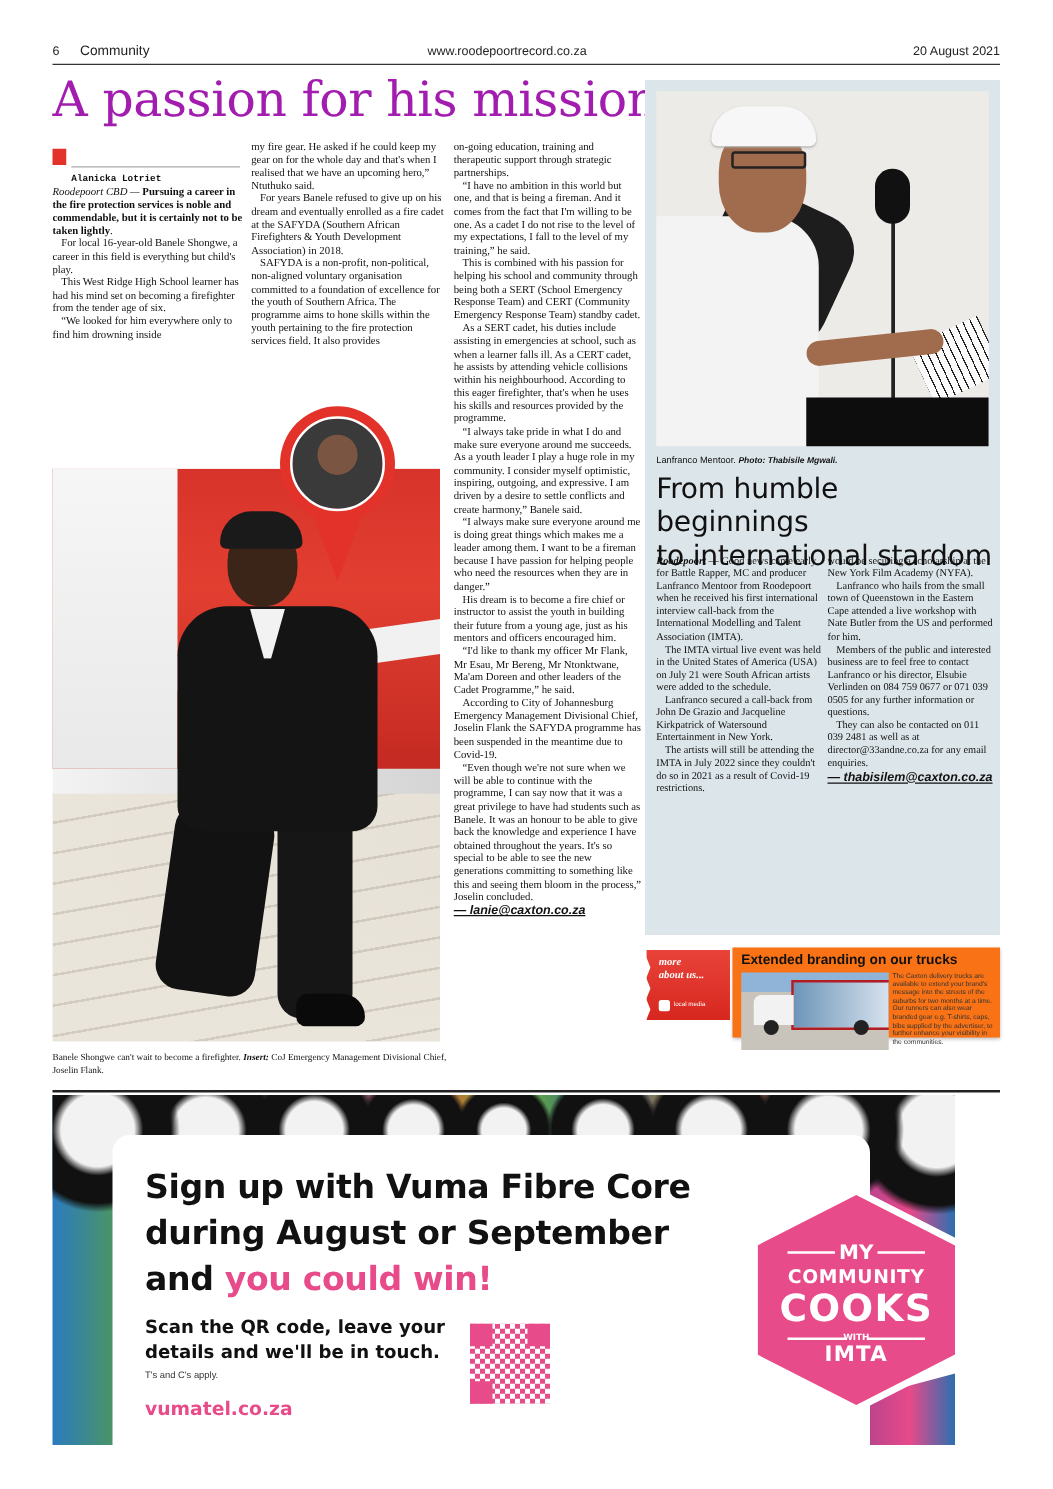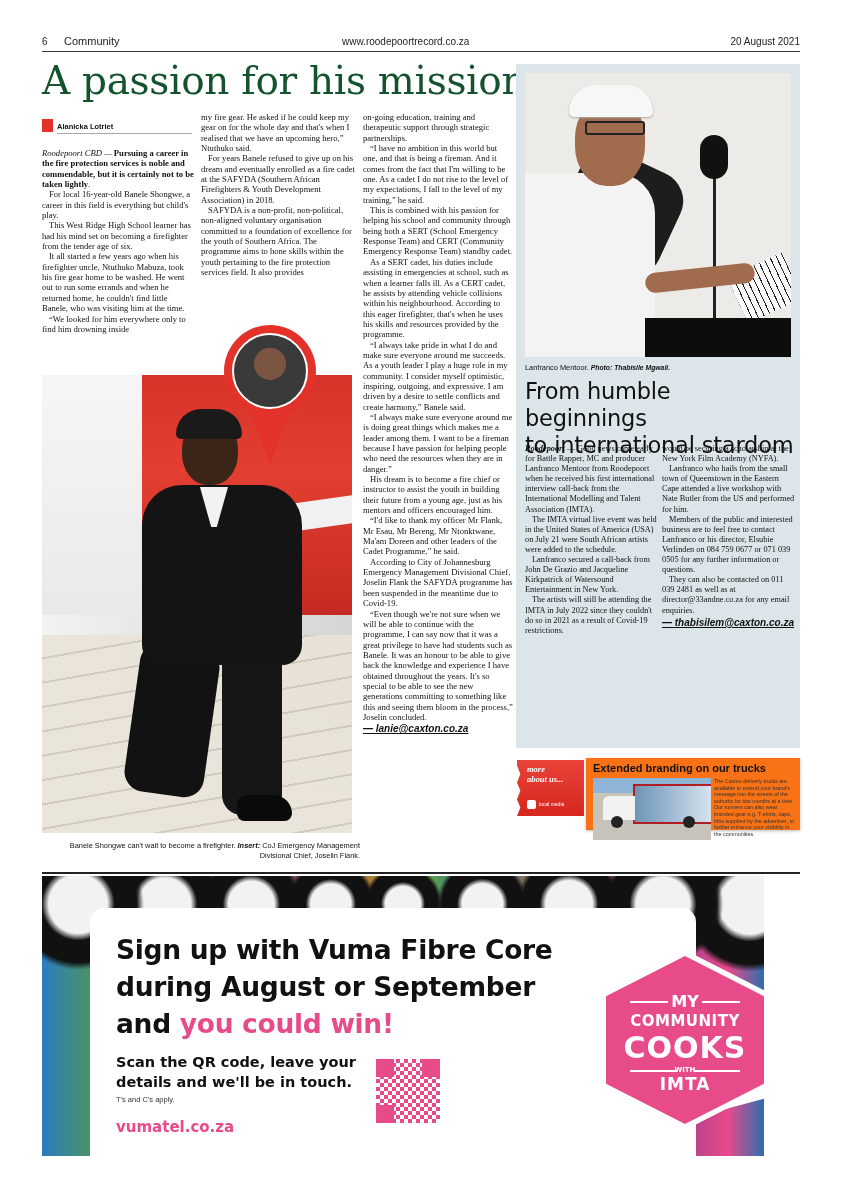--- a/index.html
+++ b/index.html
@@ -6,24 +6,24 @@
   body { width:842px; height:1191px; position:relative; overflow:hidden; font-family:"Liberation Serif", serif; color:#111; }
   .abs { position:absolute; }
   
   .hdr { top:34px; left:42px; width:758px; height:16px; font-family:"Liberation Sans", sans-serif; font-size:10px; color:#222; }
   .hdr-rule { top:51px; left:42px; width:758px; height:1px; background:#333; }
   .hdr .pg { position:absolute; left:0; top:2px; }
   .hdr .sec { position:absolute; left:22px; top:1px; font-size:11px; }
   .hdr .url { position:absolute; left:300px; top:2px; font-size:10px; }
   .hdr .date { position:absolute; right:0; top:2px; font-size:10px; }
 
-  .headline { top:58px; left:42px; width:470px; font-family:"DejaVu Serif", serif; font-size:39px; line-height:46px; color:#14532d; letter-spacing:-0.3px; white-space:nowrap; }
+  .headline { top:58px; left:42px; width:470px; font-family:"DejaVu Serif", serif; font-size:39px; line-height:46px; color:#a21caf; letter-spacing:-0.3px; white-space:nowrap; }
   .byline { top:119px; left:42px; width:150px; height:14px; }
   .byline .sq { position:absolute; left:0; top:0; width:11px; height:13px; background:#e2322a; }
-  .byline .nm { position:absolute; left:15px; top:3px; font-family:Liberation Sans, sans-serif; font-size:7.5px; font-weight:bold; }
+  .byline .nm { position:absolute; left:15px; top:21px; font-family:Liberation Mono, monospace; font-size:7.5px; font-weight:bold; }
   .byline .rule { position:absolute; left:15px; top:14px; width:135px; height:1px; background:#aaa; }
 
   .col { font-size:8.6px; line-height:10.35px; text-align:left; }
   .col p { margin:0; text-indent:7px; }
   .col p.first { text-indent:0; }
   .col .lead-i { font-style:italic; }
   .col .lead-b { font-weight:bold; }
   .col .sig { font-family:"Liberation Sans", sans-serif; font-style:italic; font-weight:bold; font-size:10px; text-indent:0; margin-top:2px;text-decoration:underline; }
 
   
@@ -42,21 +42,21 @@
   .person .cap { position:absolute; left:54px; top:-6px; width:66px; height:30px; border-radius:30px 30px 6px 6px; background:#1a1a1a; }
   .person .body { position:absolute; left:20px; top:70px; width:160px; height:180px; border-radius:40px 40px 20px 20px; background:#141414; }
   .person .shirt { position:absolute; left:78px; top:72px; width:28px; height:40px; background:#f2f2f2; clip-path:polygon(0 0,100% 0,60% 100%,40% 100%); }
   .person .leg1 { position:absolute; left:10px; top:230px; width:80px; height:150px; background:#121212; border-radius:20px; transform:rotate(8deg); }
   .person .leg2 { position:absolute; left:100px; top:230px; width:60px; height:170px; background:#161616; border-radius:20px; }
   .person .shoe { position:absolute; left:115px; top:380px; width:55px; height:26px; background:#0a0a0a; border-radius:10px 20px 8px 8px; }
   .pin { top:325px; left:224px; width:96px; height:150px; }
   .pin .ring { position:absolute; left:0; top:0; width:92px; height:92px; border-radius:50%; background:#e2322a; }
   .pin .inner { position:absolute; left:8px; top:8px; width:76px; height:76px; border-radius:50%; background:radial-gradient(circle at 50% 40%,#7a5542 0 28%,#3a3a3a 29% 100%); border:2px solid #fff; box-sizing:border-box; }
   .pin .tip { position:absolute; left:24px; top:80px; width:0; height:0; border-left:22px solid transparent; border-right:22px solid transparent; border-top:60px solid #e2322a; }
-  .cap1 { top:841px; left:42px; width:318px; font-family:Liberation Sans, sans-serif; font-size:7.4px; line-height:10px;text-align:right; }
+  .cap1 { top:841px; left:42px; width:318px; font-family:Liberation Serif, serif; font-size:7.4px; line-height:10px; }
   .cap1 i { font-weight:bold; }
 
   
   .rpanel { top:64px; left:516px; width:284px; height:684px; background:#dce5e9; }
   .photo-right { top:73px; left:525px; width:266px; height:284px; overflow:hidden; background:#ecebe7; }
   .photo-right .shirt { position:absolute; left:0; top:100px; width:130px; height:184px; background:#f3f3f3; border-radius:0 40px 0 0; }
   .photo-right .sleeve { position:absolute; left:40px; top:85px; width:110px; height:110px; background:#1d1d1d; border-radius:30px; transform:rotate(25deg); }
   .photo-right .face { position:absolute; left:50px; top:25px; width:70px; height:88px; border-radius:45%; background:#a06c4d; }
   .photo-right .hat { position:absolute; left:44px; top:12px; width:84px; height:32px; border-radius:40px 40px 8px 8px; background:#f7f7f7; box-shadow:0 1px 2px #aaa; }
   .photo-right .glasses { position:absolute; left:60px; top:48px; width:56px; height:10px; border:2px solid #222; border-radius:3px; }
@@ -138,21 +138,20 @@
 <div class="abs byline">
   <span class="sq"></span>
   <span class="nm">Alanicka Lotriet</span>
   <span class="rule"></span>
 </div>
 
 <div class="abs col" style="top:148px;left:42px;width:152px;">
   <p class="first"><span class="lead-i">Roodepoort CBD —</span> <span class="lead-b">Pursuing a career in the fire protection services is noble and commendable, but it is certainly not to be taken lightly</span>.</p>
   <p>For local 16-year-old Banele Shongwe, a career in this field is everything but child's play.</p>
   <p>This West Ridge High School learner has had his mind set on becoming a firefighter from the tender age of six.</p>
-  <p>It all started a few years ago when his firefighter uncle, Ntuthuko Mabuza, took his fire gear home to be washed. He went out to run some errands and when he returned home, he couldn't find little Banele, who was visiting him at the time.</p>
   <p>“We looked for him everywhere only to find him drowning inside</p>
 </div>
 
 <div class="abs col" style="top:112px;left:201px;width:155px;">
   <p class="first">my fire gear. He asked if he could keep my gear on for the whole day and that's when I realised that we have an upcoming hero,” Ntuthuko said.</p>
   <p>For years Banele refused to give up on his dream and eventually enrolled as a fire cadet at the SAFYDA (Southern African Firefighters &amp; Youth Development Association) in 2018.</p>
   <p>SAFYDA is a non-profit, non-political, non-aligned voluntary organisation committed to a foundation of excellence for the youth of Southern Africa. The programme aims to hone skills within the youth pertaining to the fire protection services field. It also provides</p>
 </div>
 
 <div class="abs col" style="top:112px;left:363px;width:150px;">

